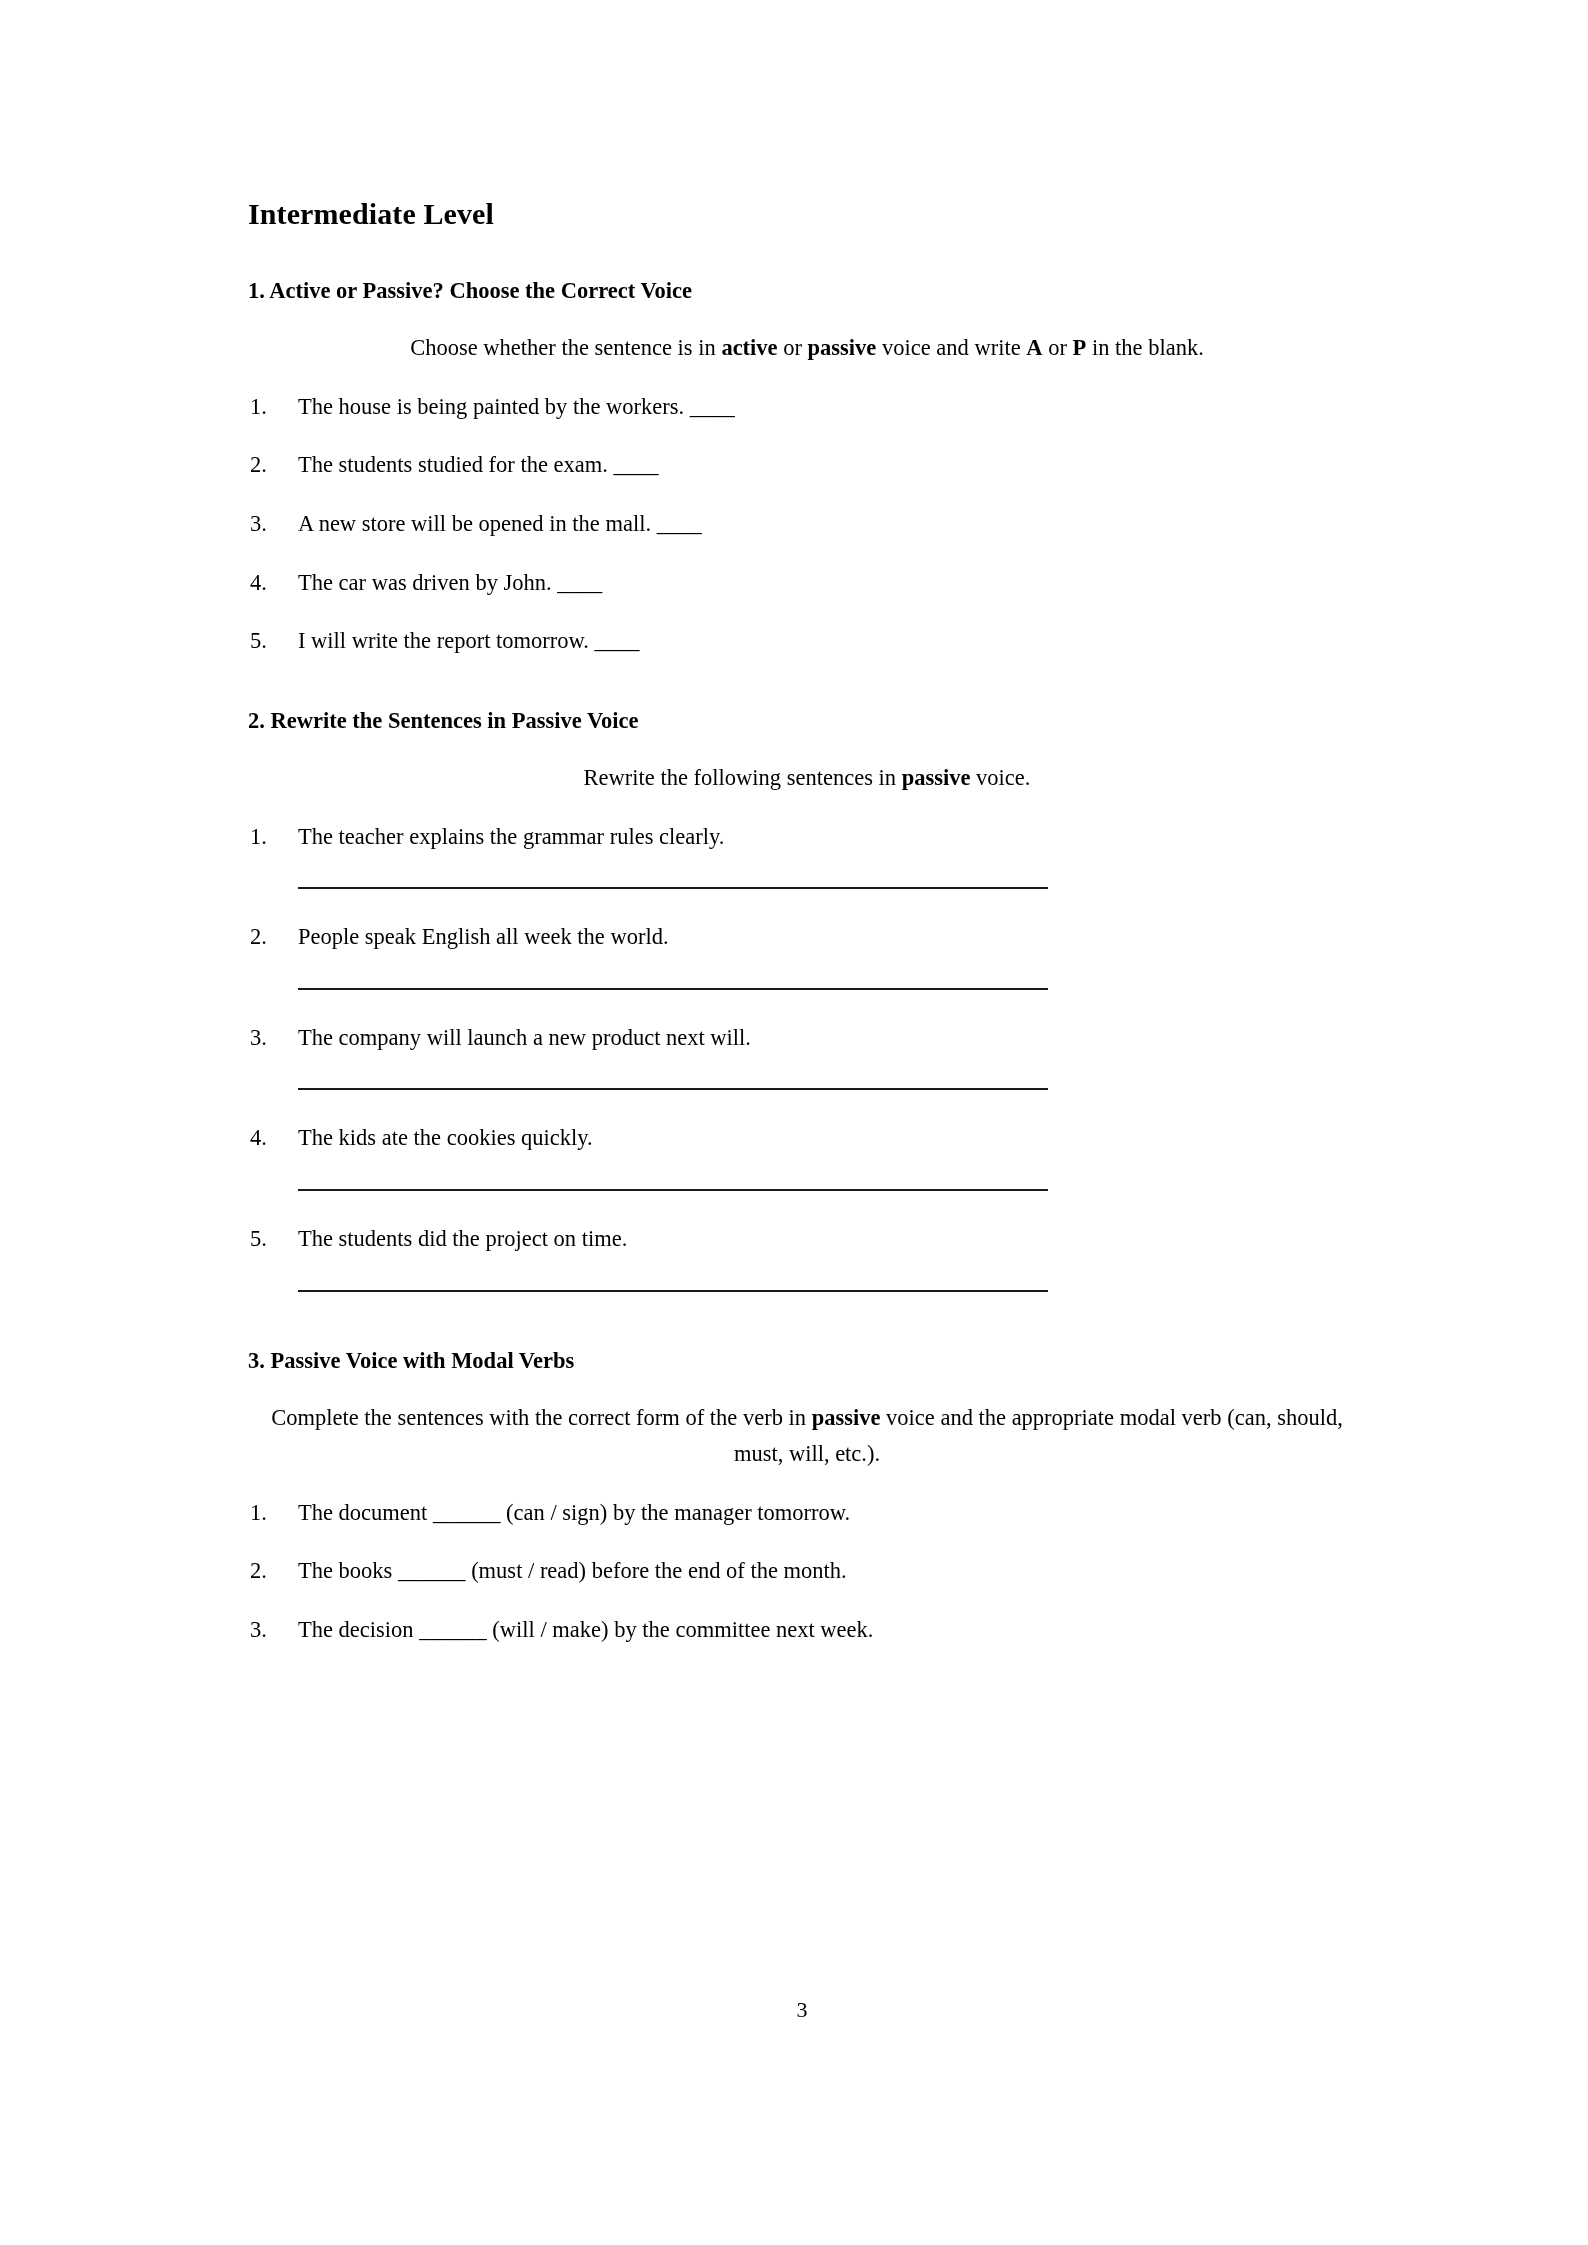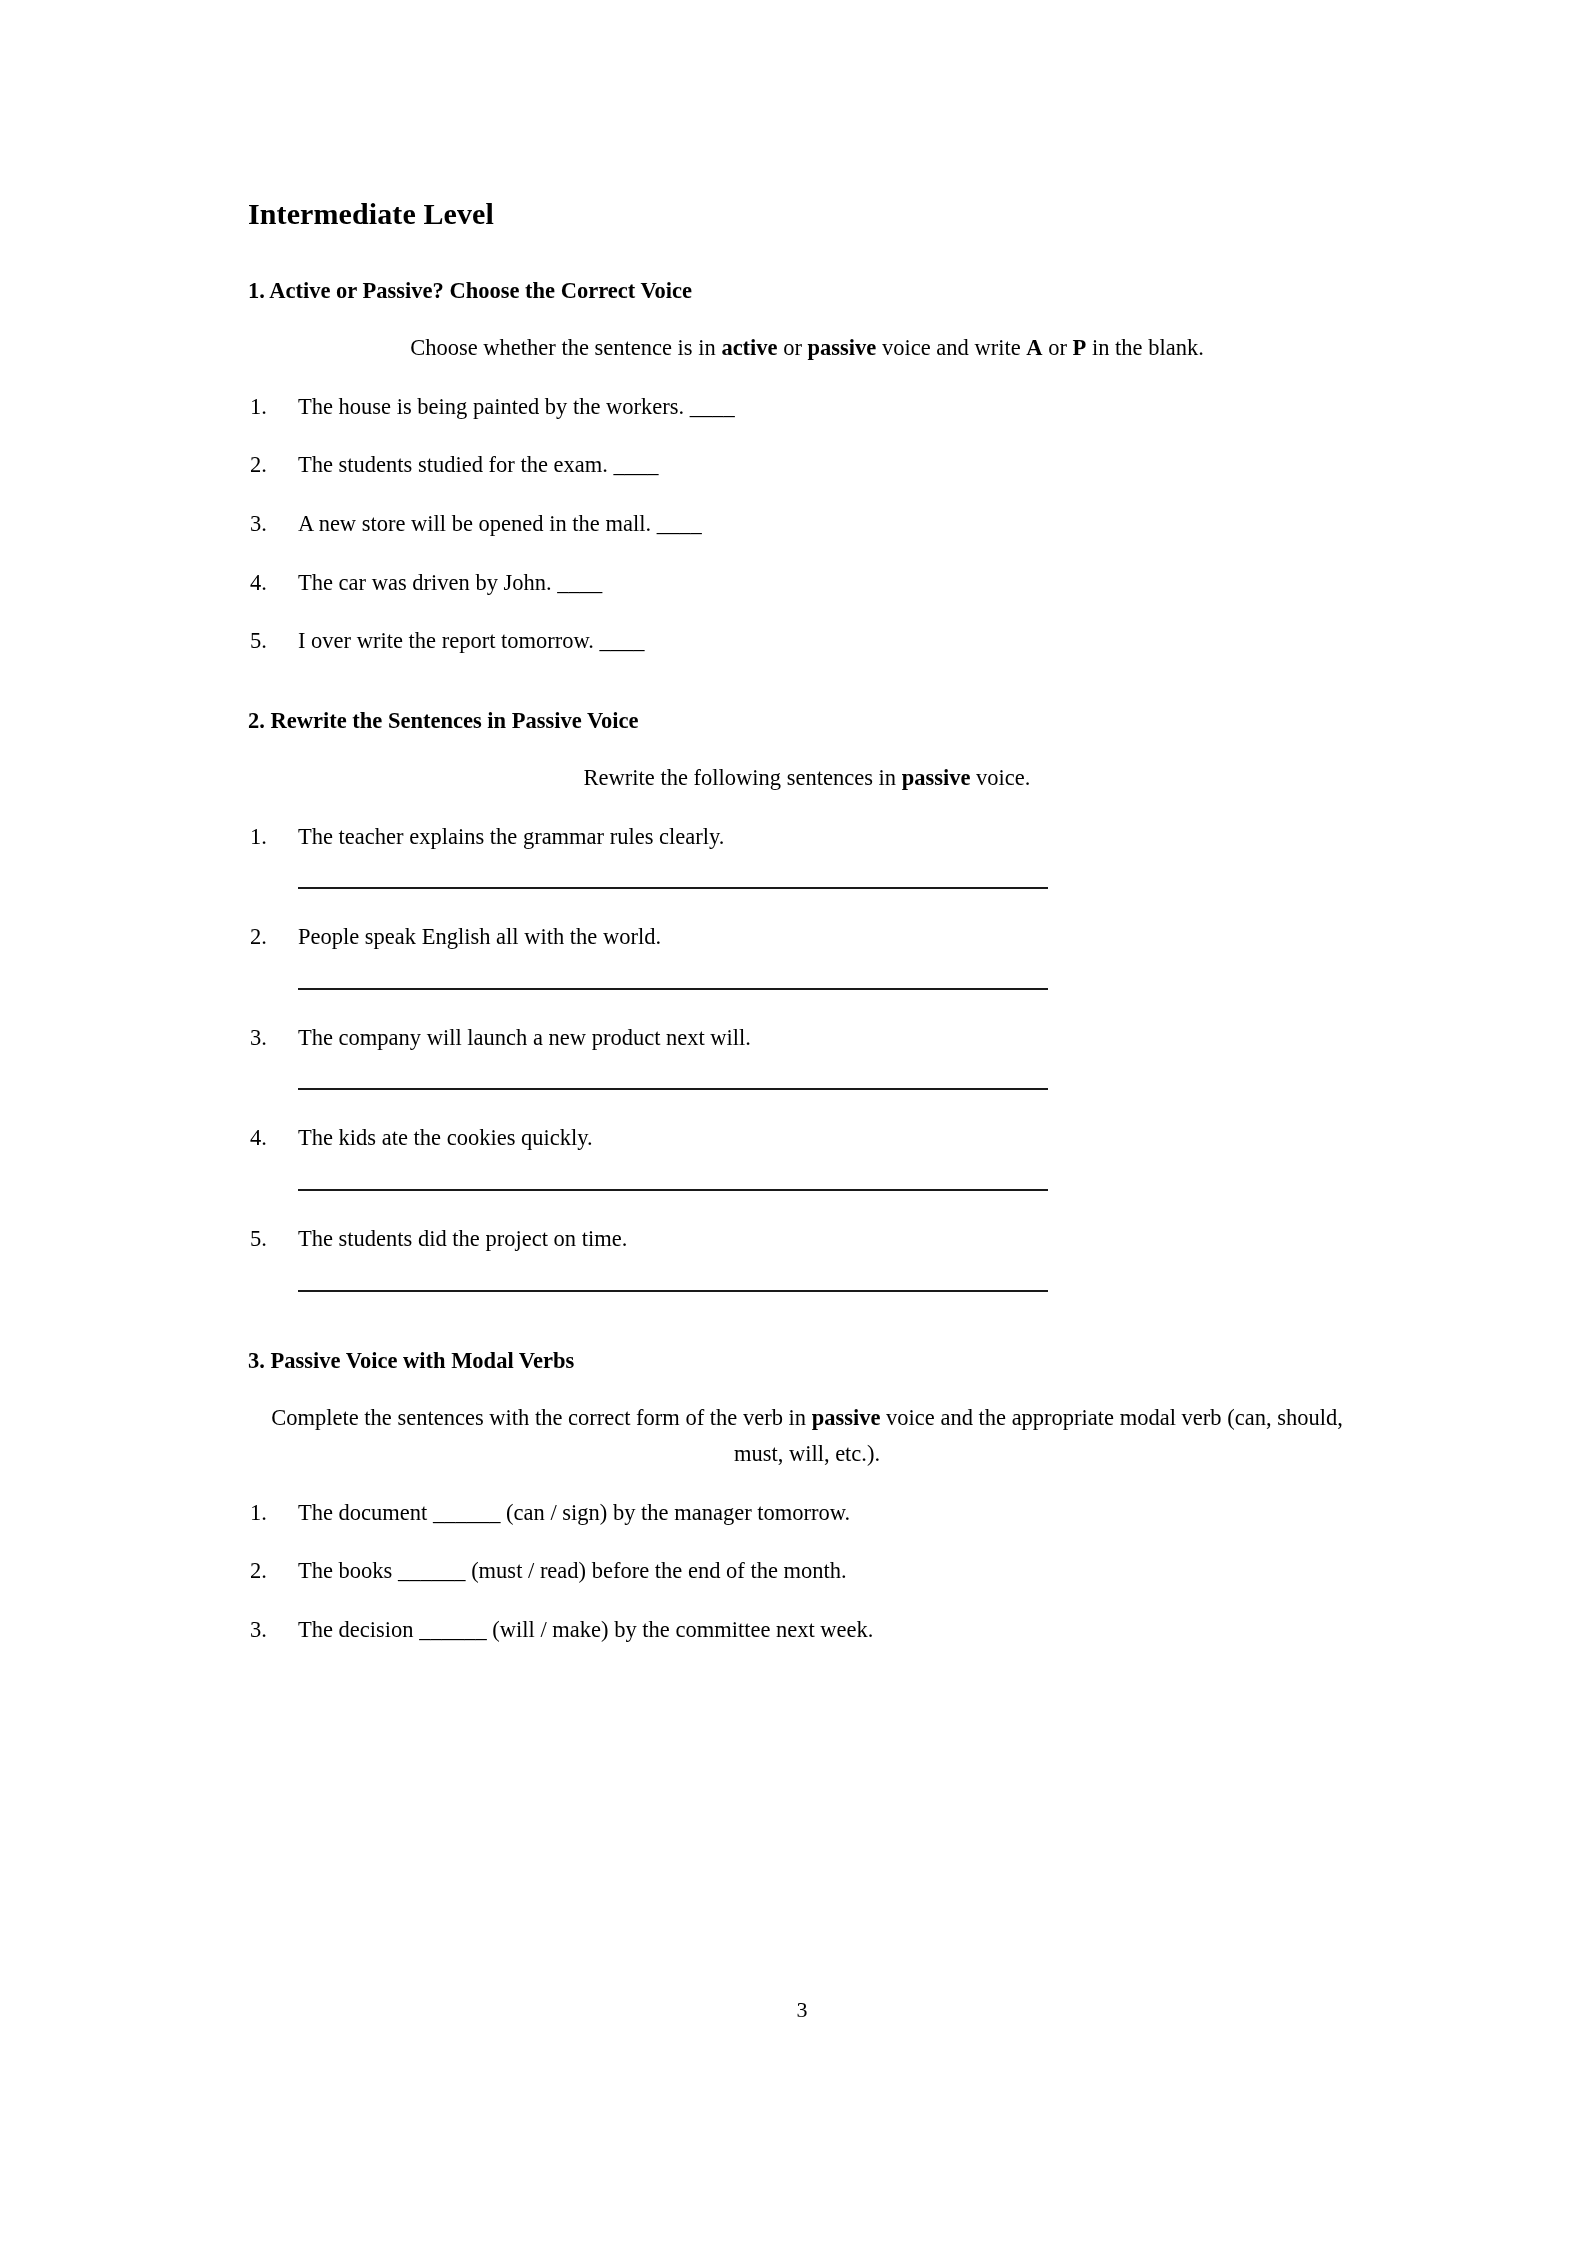--- a/index.html
+++ b/index.html
@@ -125,35 +125,35 @@
       <li>
         <span class="li-num">2.</span><span class="li-text">The students studied for the exam.</span>&nbsp;<span class="answer-blank">____</span>
       </li>
       <li>
         <span class="li-num">3.</span><span class="li-text">A new store will be opened in the mall.</span>&nbsp;<span class="answer-blank">____</span>
       </li>
       <li>
         <span class="li-num">4.</span><span class="li-text">The car was driven by John.</span>&nbsp;<span class="answer-blank">____</span>
       </li>
       <li>
-        <span class="li-num">5.</span><span class="li-text">I over write the report tomorrow.</span>&nbsp;<span class="answer-blank">____</span>
+        <span class="li-num">5.</span><span class="li-text">I will write the report tomorrow.</span>&nbsp;<span class="answer-blank">____</span>
       </li>
     </ol>
 
     <h2 class="section-heading spaced-top">2. Rewrite the Sentences in Passive Voice</h2>
 
     <p class="instruction"><span>Rewrite the following sentences in </span><b>passive</b><span> voice.</span></p>
 
     <ol class="rewrite-items">
       <li>
         <span class="li-num">1.</span><span class="li-text">The teacher explains the grammar rules clearly.</span>
       </li>
       <hr class="answer-rule">
       <li>
-        <span class="li-num">2.</span><span class="li-text">People speak English all with the world.</span>
+        <span class="li-num">2.</span><span class="li-text">People speak English all week the world.</span>
       </li>
       <hr class="answer-rule">
       <li>
         <span class="li-num">3.</span><span class="li-text">The company will launch a new product next will.</span>
       </li>
       <hr class="answer-rule">
       <li>
         <span class="li-num">4.</span><span class="li-text">The kids ate the cookies quickly.</span>
       </li>
       <hr class="answer-rule">

